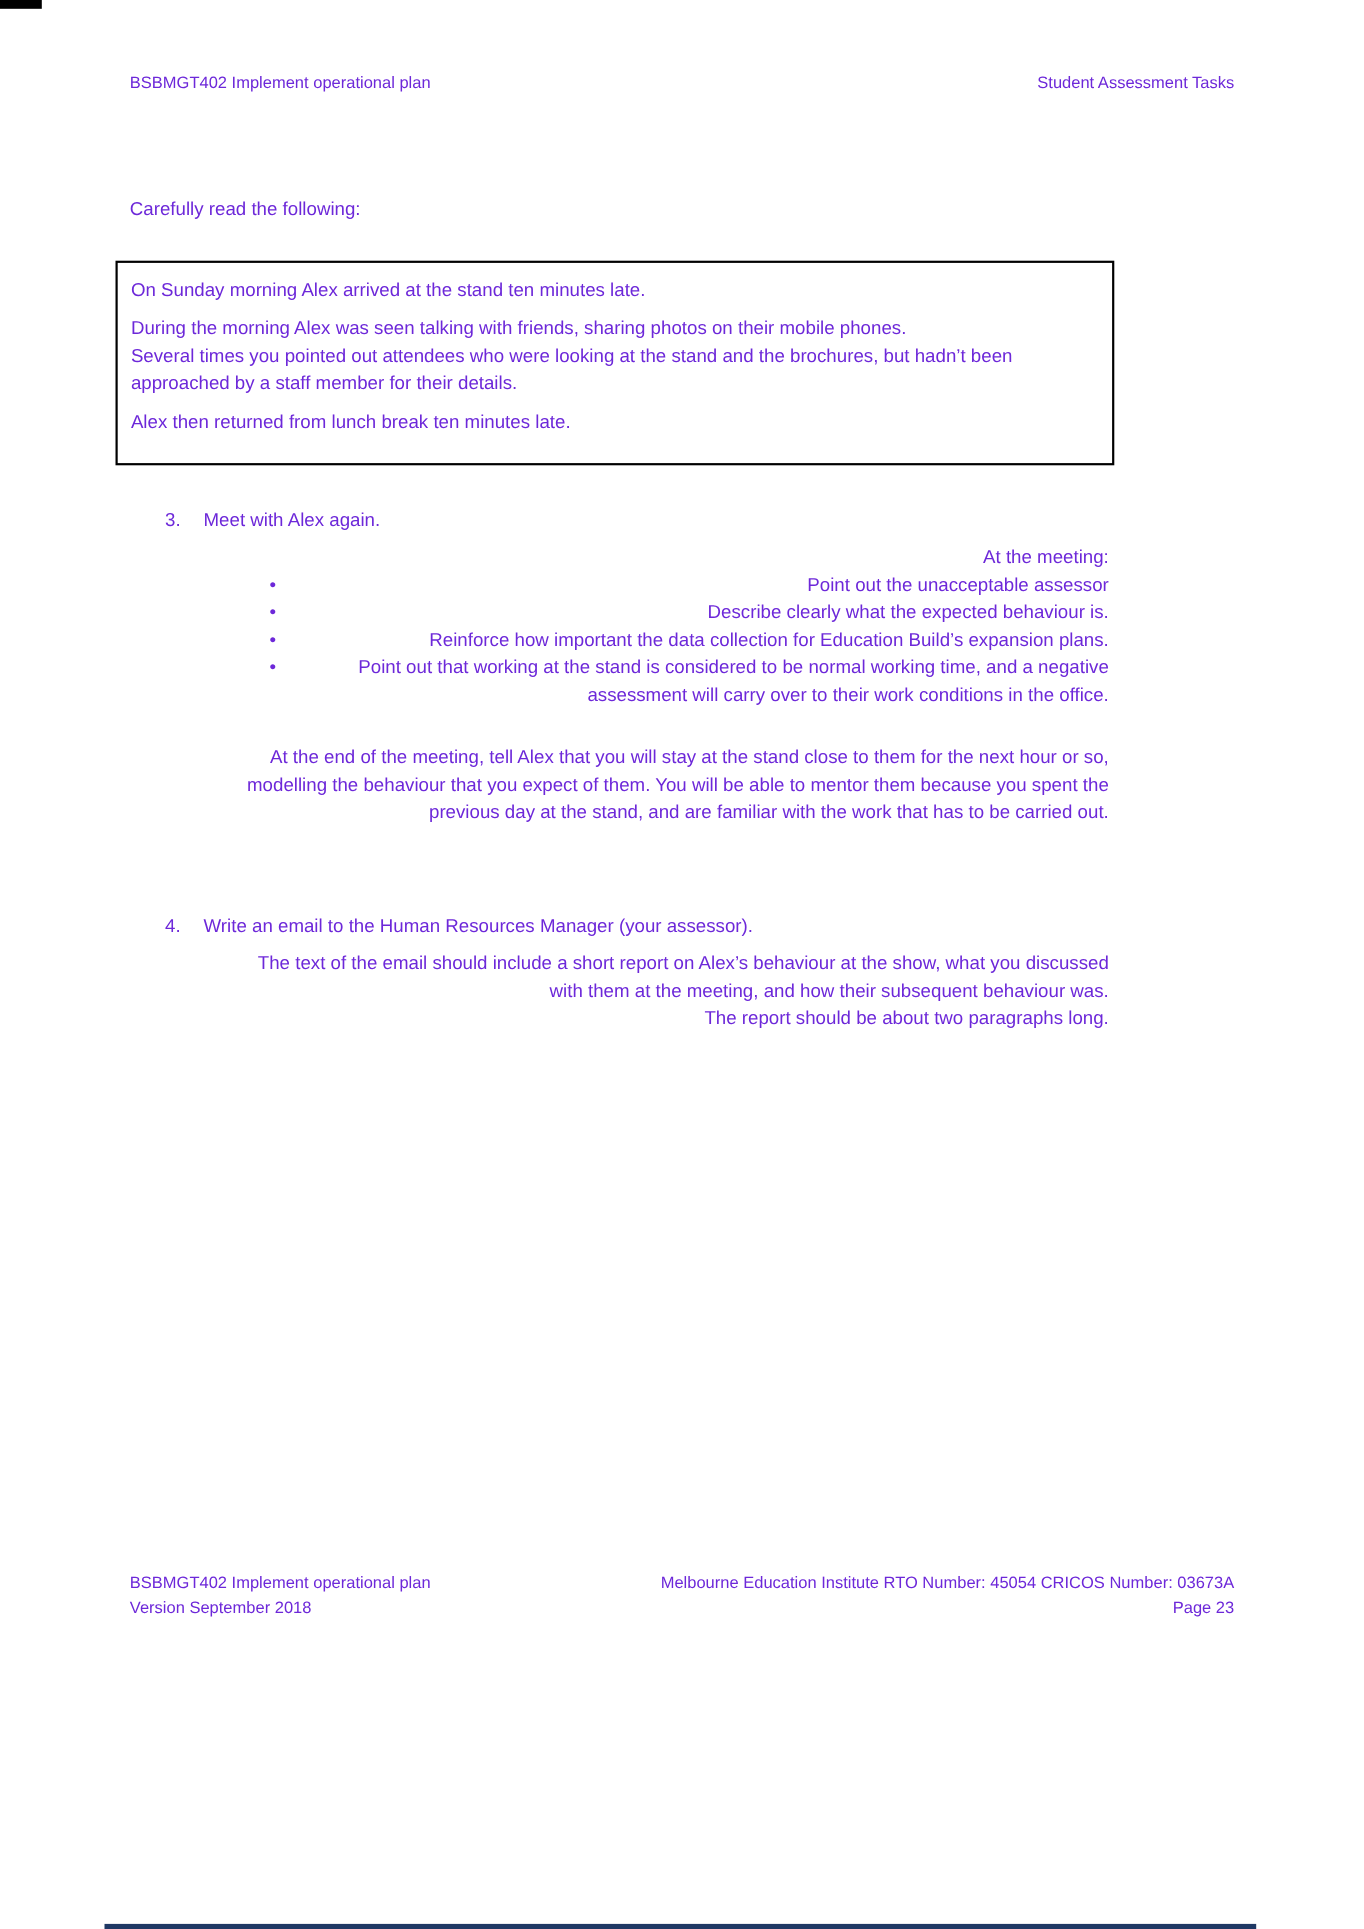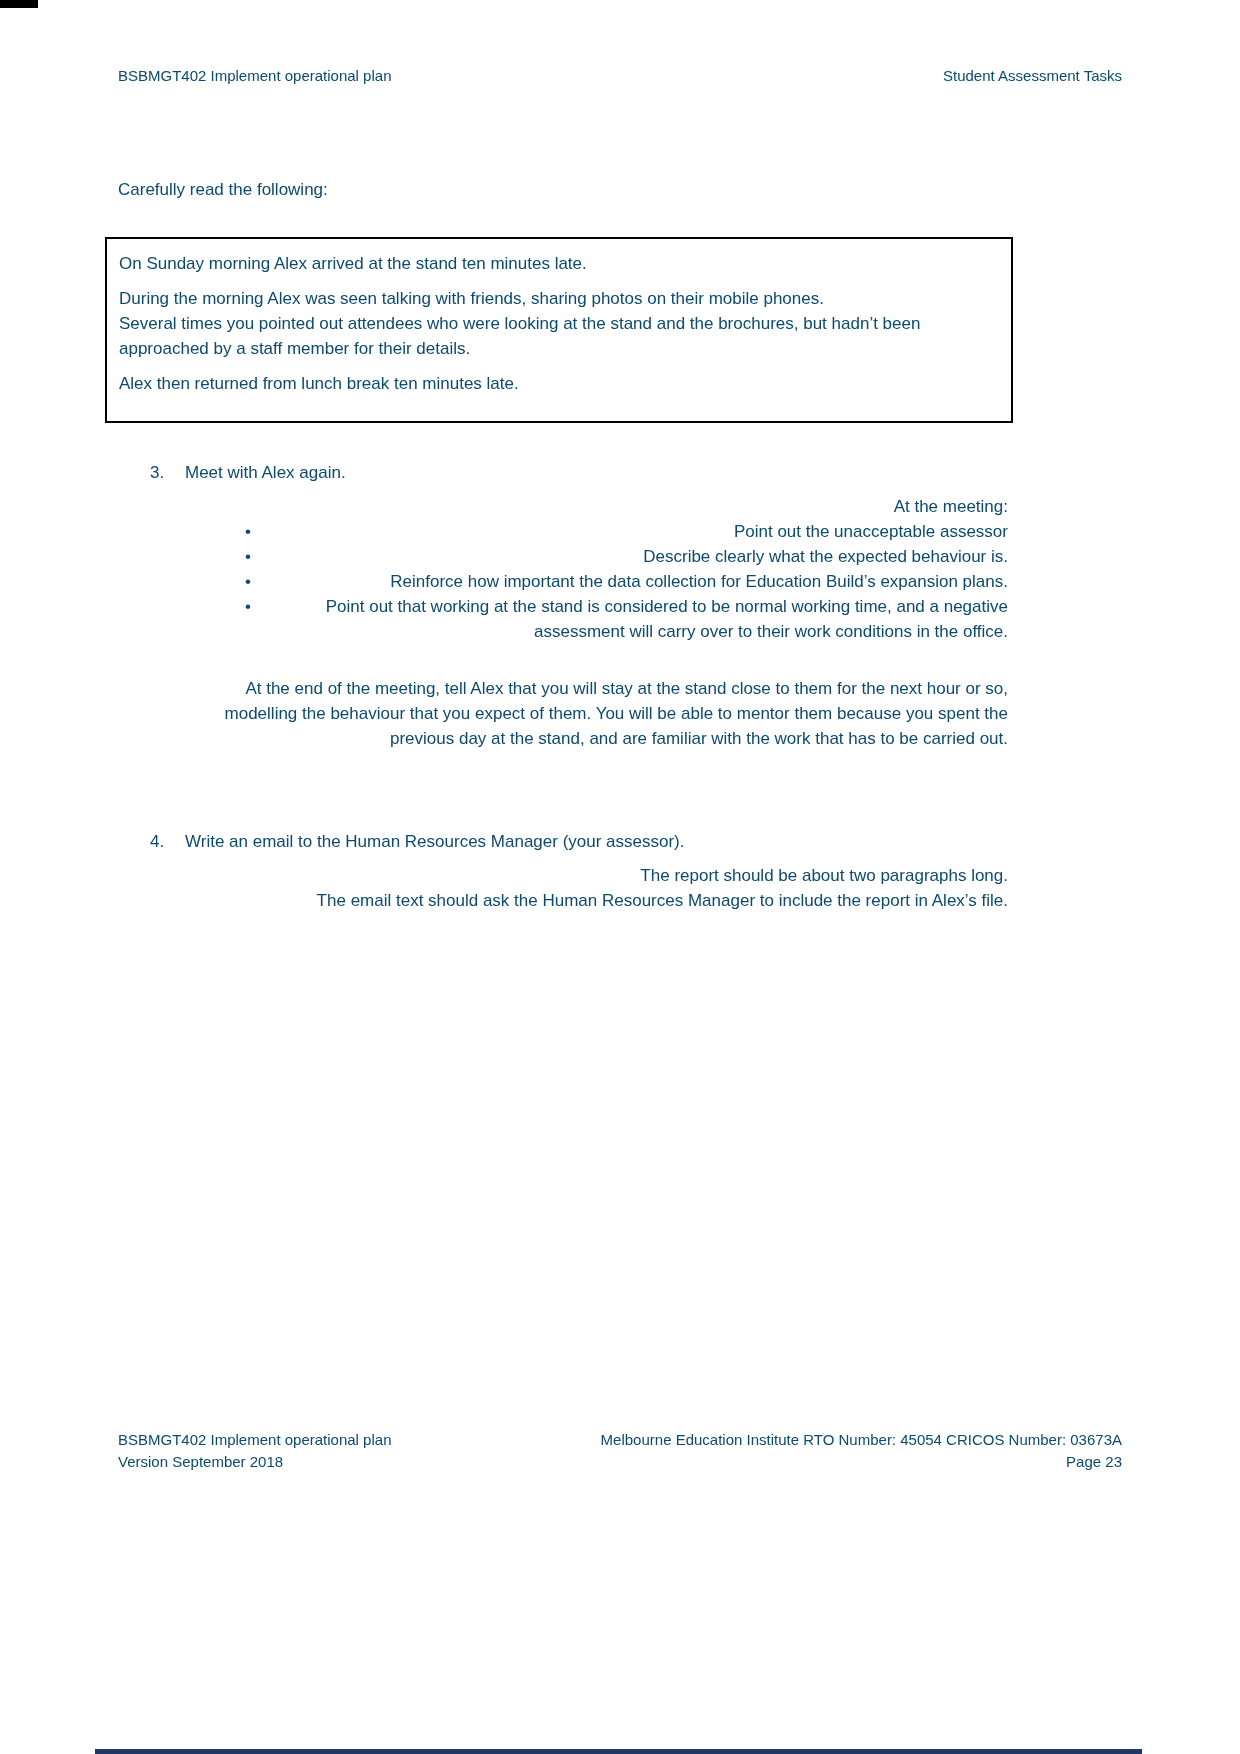--- a/index.html
+++ b/index.html
@@ -2,21 +2,21 @@
 <html><head>
 <meta charset="utf-8">
 <style>
   * { margin: 0; padding: 0; box-sizing: border-box; }
   html, body { background: #ffffff; }
   .page {
     position: relative;
     width: 1240px;
     height: 1754px;
     background: #ffffff;
-    color: #0c4a6e;
+    color: #6d28d9;
     font-family: "Liberation Sans", sans-serif;
     font-size: 17px;
     line-height: 25px;
     overflow: hidden;
   }
   .corner-artifact {
     position: absolute; top: 0; left: 0;
     width: 38px; height: 8px; background: #000000;
   }
   .bottom-bar {
@@ -109,22 +109,22 @@
       <p class="task-paragraph">At the end of the meeting, tell Alex that you will stay at the stand close to them for the next hour or so, modelling the behaviour that you expect of them. You will be able to mentor them because you spent the previous day at the stand, and are familiar with the work that has to be carried out.</p>
     </div>
   </section>
 
   <section class="task task-4">
     <div class="task-row">
       <span class="task-number">4.</span>
       <span class="task-title">Write an email to the Human Resources Manager (your assessor).</span>
     </div>
     <div class="task-body">
+      <p class="body-line">The text of the email should include a short report on Alex’s behaviour at the show, what you discussed with them at the meeting, and how their subsequent behaviour was.</p>
       <p class="body-line">The report should be about two paragraphs long.</p>
-      <p class="body-line">The email text should ask the Human Resources Manager to include the report in Alex’s file.</p>
     </div>
   </section>
 
   <footer class="page-footer">
     <div class="footer-left">
       <div>BSBMGT402 Implement operational plan</div>
       <div>Version September 2018</div>
     </div>
     <div class="footer-right">
       <div>Melbourne Education Institute RTO Number: 45054 CRICOS Number: 03673A</div>

